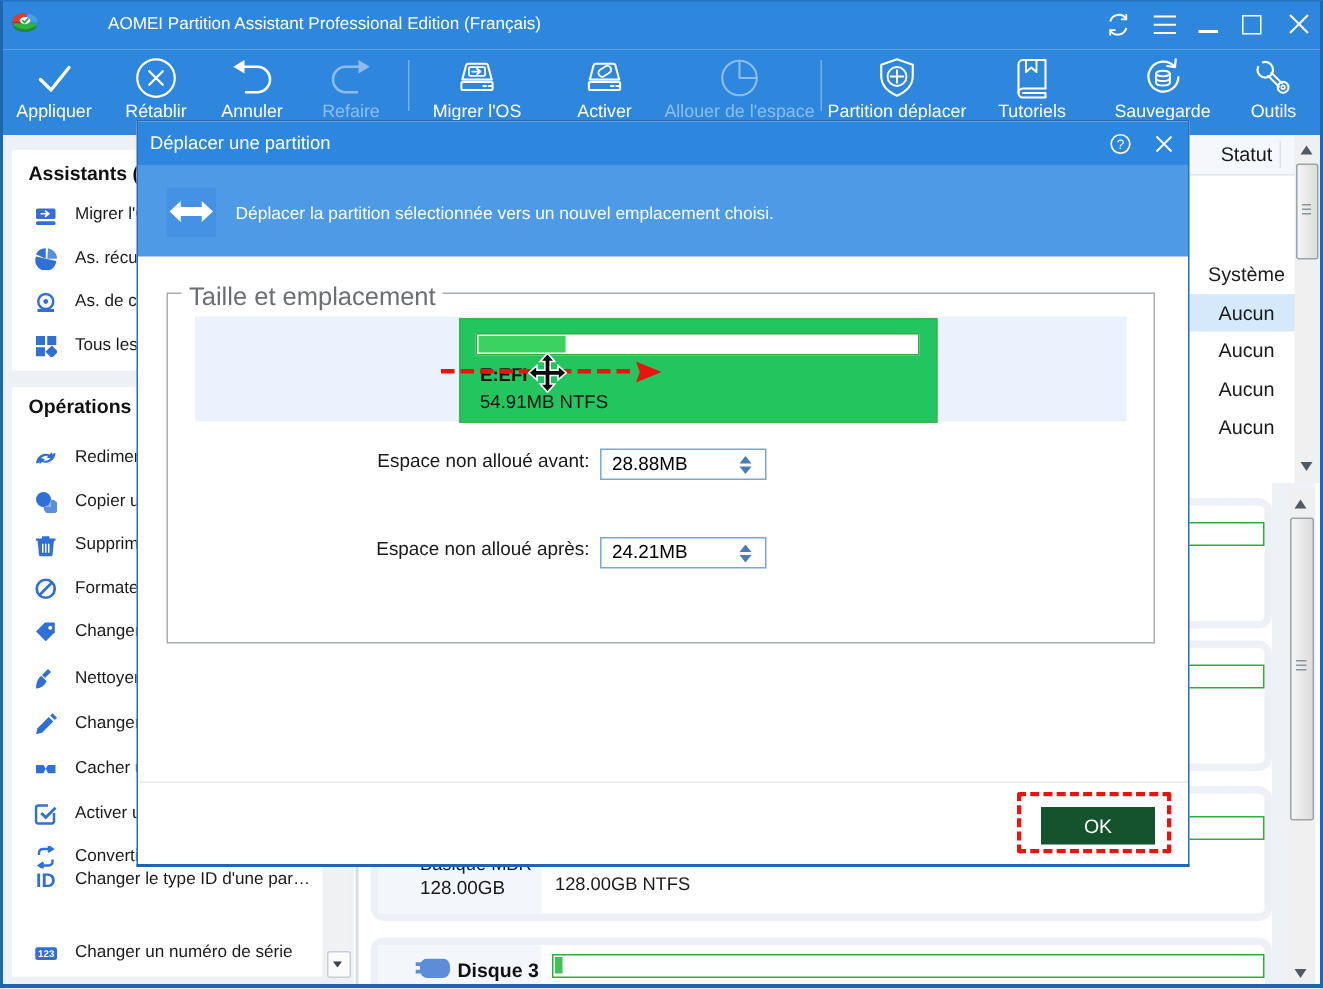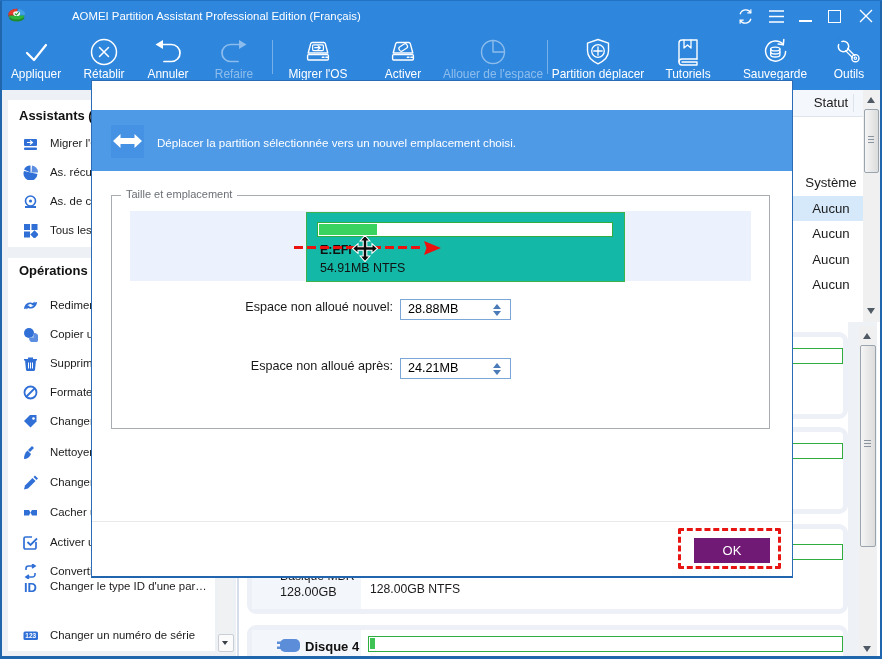--- a/index.html
+++ b/index.html
@@ -40,32 +40,32 @@
 #diskgutter{left:848px;top:322px;width:29px;height:334px;background:#eef2f7}
 #vdivider{left:237px;top:90px;width:2px;height:566px;background:#d6deeb}
 .gbar{position:absolute;left:368px;width:473px;height:14px;background:#fff;border:1px solid #2fad3f}
 .gfill{position:absolute;background:#3fc354}
 
 #dlg{left:91px;top:80px;width:700px;height:495px;background:#fff;border:1px solid #2a6db6;border-bottom:2px solid #2065ae}
 #dlg-title{position:absolute;left:0;top:0;width:100%;height:29px;background:#2d87e0;color:#fff;font-size:12.3px;line-height:29px}
 #dlg-banner{position:absolute;left:0;top:29px;width:100%;height:61px;background:#4f9ae7;color:#fff}
 #dlg-tile{position:absolute;left:19px;top:44px;width:33px;height:33px;background:#4591e3}
 #fieldset{position:absolute;left:19px;top:114px;width:657px;height:232px;border:1px solid #a8adb4}
-#legend{position:absolute;left:29px;top:107px;background:#fff;padding:0 5px;font-size:11px;color:#6b6f75}
+#legend{position:absolute;left:29px;top:107px;background:#fff;padding:0 5px;font-size:17px;color:#6b6f75}
 #bluestrip{position:absolute;left:38px;top:130px;width:621px;height:70px;background:#ebf2fe}
-#greenbox{position:absolute;left:214px;top:131px;width:317px;height:68px;background:#14b8a6;border:1px solid #3bb24a}
+#greenbox{position:absolute;left:214px;top:131px;width:317px;height:68px;background:#22c55e;border:1px solid #3bb24a}
 #gprog{position:absolute;left:10px;top:9px;width:294px;height:13px;background:#fff;border:1px solid #2fad3f}
 #gprogfill{position:absolute;left:1px;top:1px;width:58px;height:11px;background:#3ad35f}
 .spinlbl{position:absolute;width:200px;text-align:right;font-size:12.6px;color:#1a1a1a}
 .spininp{position:absolute;left:308px;width:109px;height:19px;border:1px solid #7aa6d8;background:#fff;font-size:12.6px;line-height:19px}
 .spininp .val{margin-left:7px}
 .spin-dis{border-color:#b9bfc9;color:#9196a0}
 .sarr{position:absolute;width:0;height:0;border-left:4px solid transparent;border-right:4px solid transparent}
 #dlg-sep{position:absolute;left:0;top:440px;width:100%;height:1px;background:#e9e9e9}
-#okbtn{position:absolute;left:602px;top:457px;width:76px;height:25px;background:#701a75;color:#fff;font-size:13px;text-align:center;line-height:25px}
+#okbtn{position:absolute;left:602px;top:457px;width:76px;height:25px;background:#14532d;color:#fff;font-size:13px;text-align:center;line-height:25px}
 #okdash{position:absolute;left:678px;top:528px;width:97px;height:35px;border:3px dashed #e81412;border-radius:2px}
 
 .rdash{position:absolute;top:0;height:3.4px;background:#ea1310}
 </style></head>
 <body>
 <div id="app">
 
 <div class="abs" id="table"></div>
 <div class="abs" id="thead"></div>
 <div id="th-statut" class="abs">Statut</div>
@@ -103,21 +103,21 @@
 <div class="abs" style="left:280px;top:585px;font-size:12.6px;color:#1a1a1a">128.00GB</div>
 <div class="abs" style="left:370px;top:582px;font-size:12.2px;color:#1a1a1a">128.00GB NTFS</div>
 
 <div class="card" style="top:625px;height:40px"></div>
 <div class="lzone" style="top:630px;height:26px"></div>
 <svg class="abs" style="left:277px;top:639px" width="23" height="13" viewBox="0 0 23 13">
  <rect x="3" y="0" width="20" height="13" rx="5" fill="#5b8dd9"></rect>
  <rect x="0" y="2.5" width="4" height="2.5" fill="#5b8dd9"></rect>
  <rect x="0" y="7.5" width="4" height="2.5" fill="#5b8dd9"></rect>
 </svg>
-<div class="abs" style="left:305px;top:639px;font-size:13px;font-weight:bold;color:#111">Disque 4</div>
+<div class="abs" style="left:305px;top:639px;font-size:13px;font-weight:bold;color:#111">Disque 3</div>
 <div class="gbar" style="top:636px"></div>
 <div class="gfill" style="left:370px;top:638px;width:5px;height:11px"></div>
 
 <div class="abs sb-track" style="left:859px;top:326px;width:17px;height:330px"></div>
 <div class="arr" style="left:863px;top:333px;border-left:4.5px solid transparent;border-right:4.5px solid transparent;border-bottom:6px solid #505a64"></div>
 <div class="arr" style="left:863px;top:646px;border-left:4.5px solid transparent;border-right:4.5px solid transparent;border-top:6px solid #505a64"></div>
 <div class="sb-thumb" style="left:860px;top:345px;width:14px;height:200px"></div>
 <div class="abs" style="left:864px;top:440px;width:7px;height:1px;background:#8a949e"></div>
 <div class="abs" style="left:864px;top:443px;width:7px;height:1px;background:#8a949e"></div>
 <div class="abs" style="left:864px;top:446px;width:7px;height:1px;background:#8a949e"></div>
@@ -369,20 +369,21 @@
           <path d="M14.6 12.5 l7.2 7.2" stroke-width="1.3"></path>
           <path d="M12.5 14.6 l7.2 7.2" stroke-width="1.3"></path>
           <circle cx="22.4" cy="22.2" r="3.6" stroke-width="1.4"></circle>
           <circle cx="22.4" cy="22.2" r="1.2" stroke-width="1.1"></circle>
         </svg>
         <div class="lbl">Outils</div>
       </div>
     </div>
 
 <div class="abs" id="dlg">
+  <div id="dlg-title"><span style="margin-left:8px">Déplacer une partition</span></div>
   <svg style="position:absolute;left:648px;top:8px" width="14" height="14" viewBox="0 0 14 14" fill="none" stroke="#fff">
     <circle cx="7" cy="7" r="6.2" stroke-width="1.1"></circle>
     <text x="7" y="10.2" text-anchor="middle" font-size="9" fill="#fff" stroke="none" font-family="Liberation Sans">?</text>
   </svg>
   <svg style="position:absolute;left:678px;top:9px" width="12" height="12" viewBox="0 0 12 12" stroke="#fff" stroke-width="1.2">
     <path d="M1 1 L11 11 M11 1 L1 11"></path>
   </svg>
   <div id="dlg-banner"></div>
   <div id="dlg-tile"></div>
   <svg style="position:absolute;left:21px;top:52px" width="29" height="16" viewBox="0 0 29 16">
@@ -394,21 +395,21 @@
   <div id="legend">Taille et emplacement</div>
   <div id="bluestrip"></div>
   <div id="greenbox">
     <div id="gprog">
           <div id="gprogfill"></div>
         </div>
     <div style="position:absolute;left:13px;top:30px;font-size:12.4px;font-weight:bold;color:#111">E:EFI</div>
     <div style="position:absolute;left:13px;top:48px;font-size:12.4px;color:#111">54.91MB NTFS</div>
   </div>
 
-  <div class="spinlbl" style="left:101px;top:219px">Espace non alloué nouvel:</div>
+  <div class="spinlbl" style="left:101px;top:219px">Espace non alloué avant:</div>
   <div class="spininp" style="top:218px"><span class="val">28.88MB</span>
     <div class="sarr" style="left:92px;top:4px;border-bottom:5px solid #4a7ab8"></div>
     <div class="sarr" style="left:92px;top:11px;border-top:5px solid #4a7ab8"></div></div>
   <div class="spinlbl" style="left:101px;top:278px">Espace non alloué après:</div>
   <div class="spininp" style="top:277px"><span class="val">24.21MB</span>
     <div class="sarr" style="left:92px;top:4px;border-bottom:5px solid #4a7ab8"></div>
     <div class="sarr" style="left:92px;top:11px;border-top:5px solid #4a7ab8"></div></div>
 
   <div id="dlg-sep"></div>
   <div id="okbtn">OK</div>

